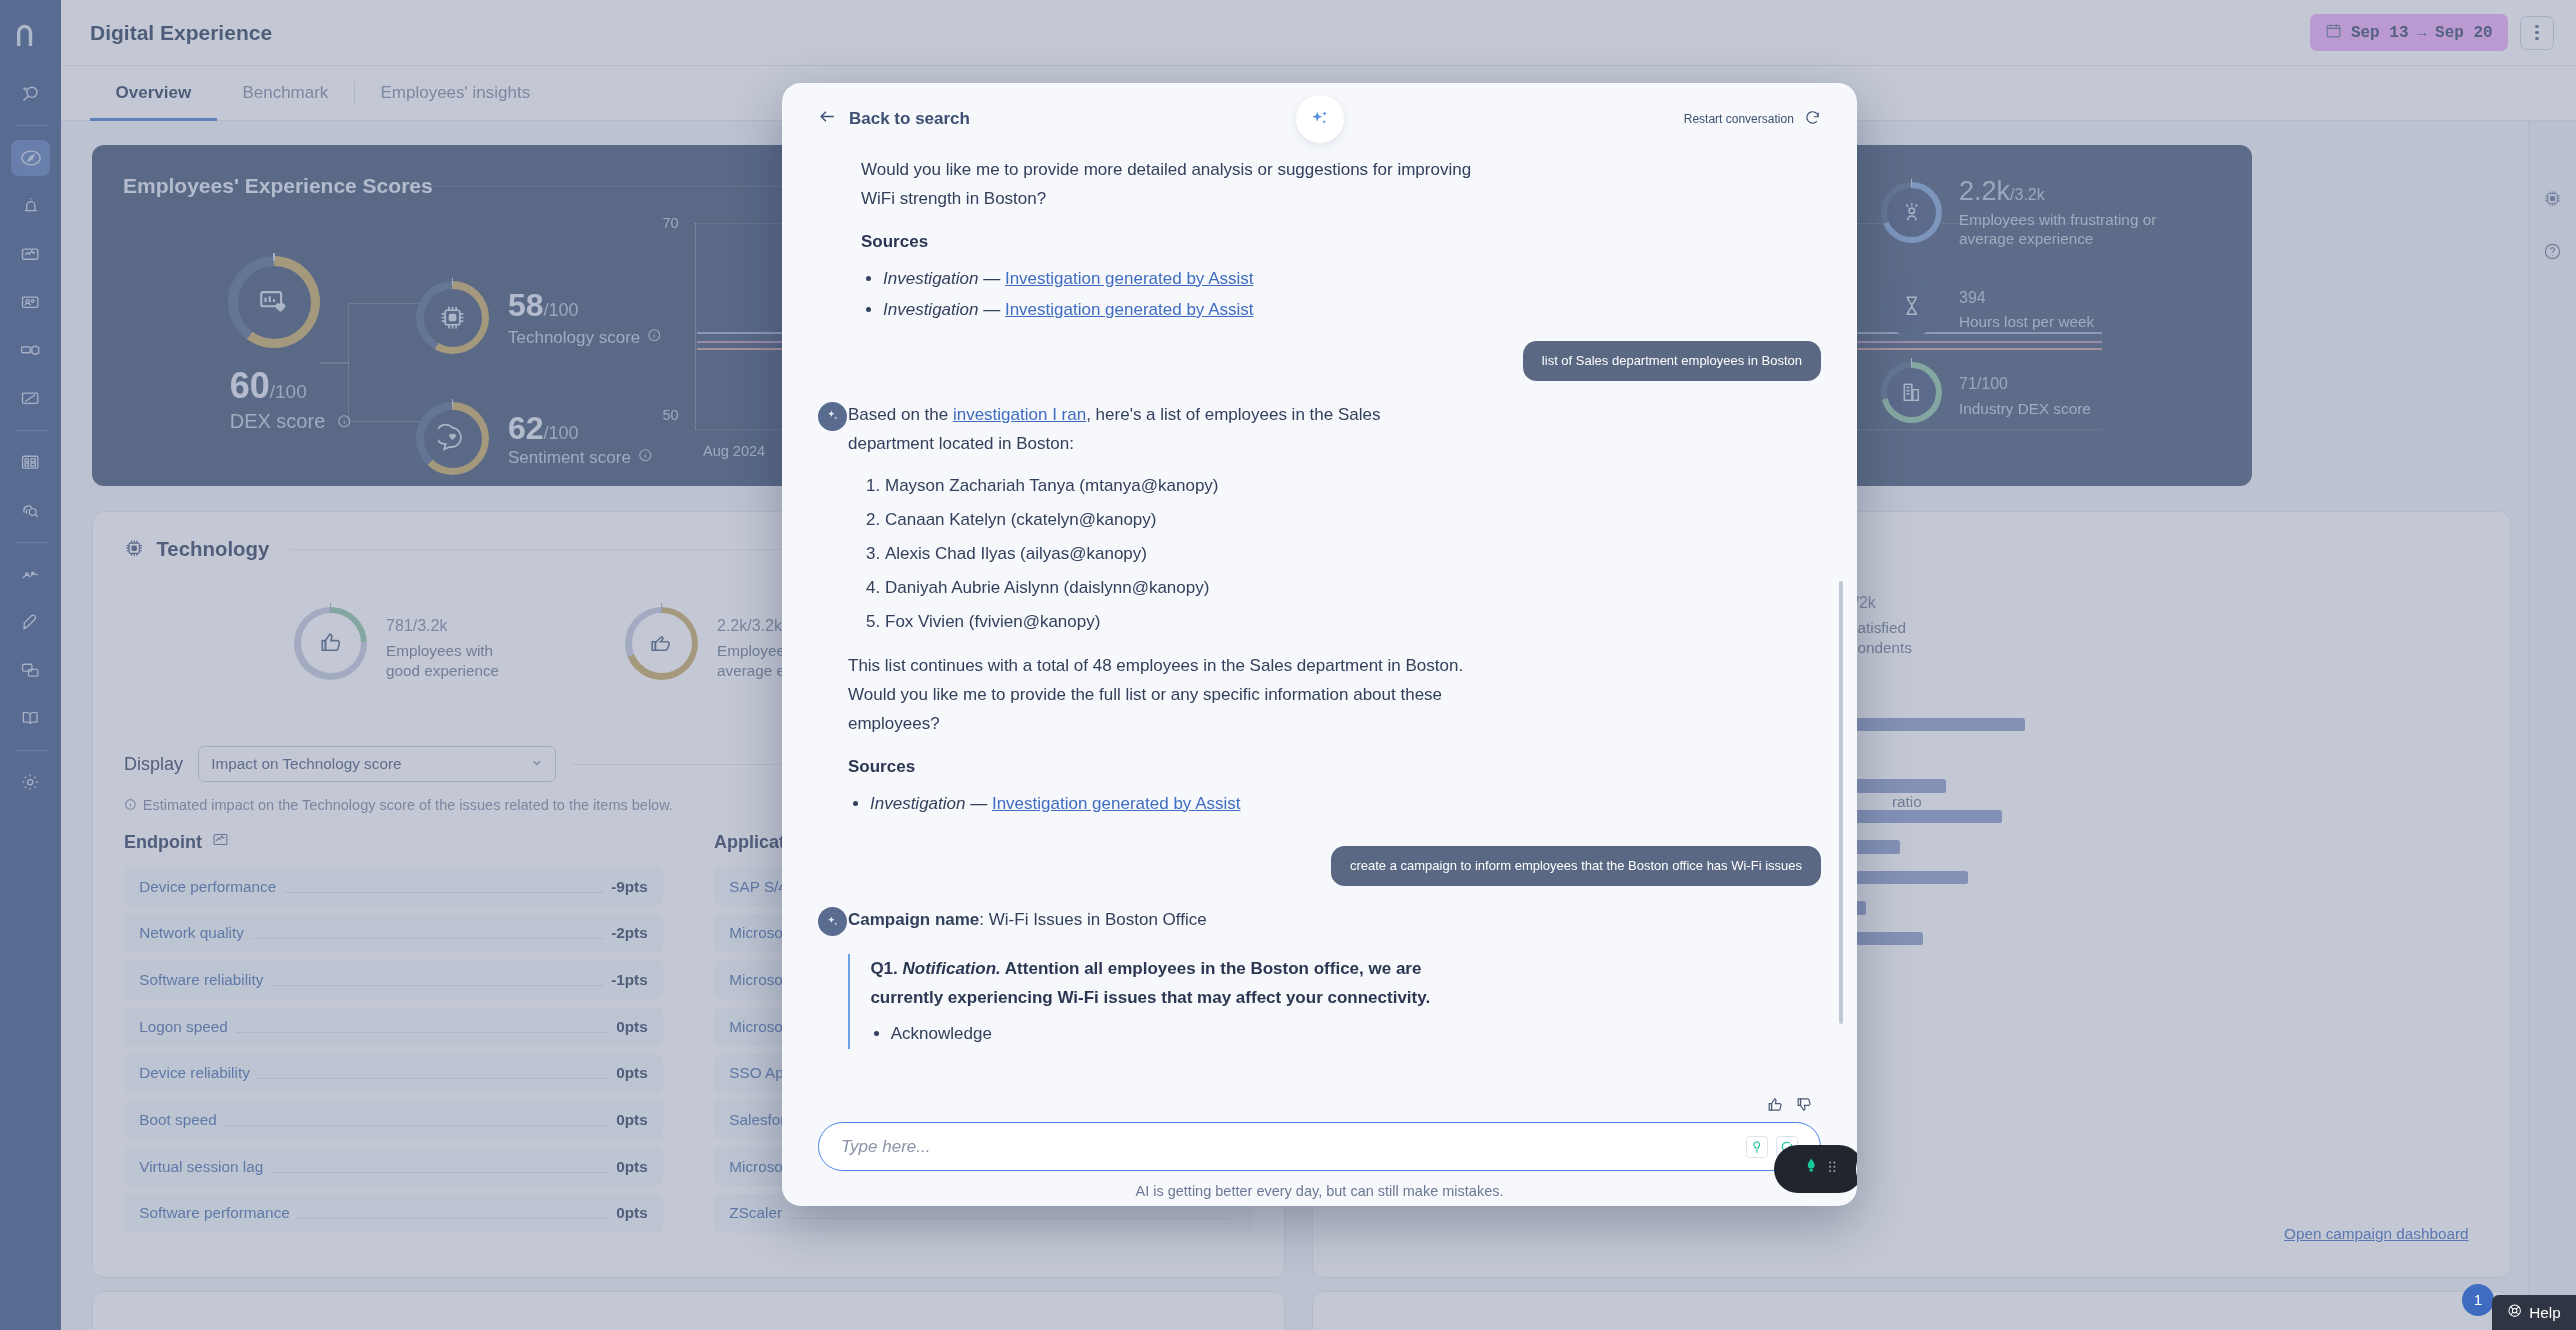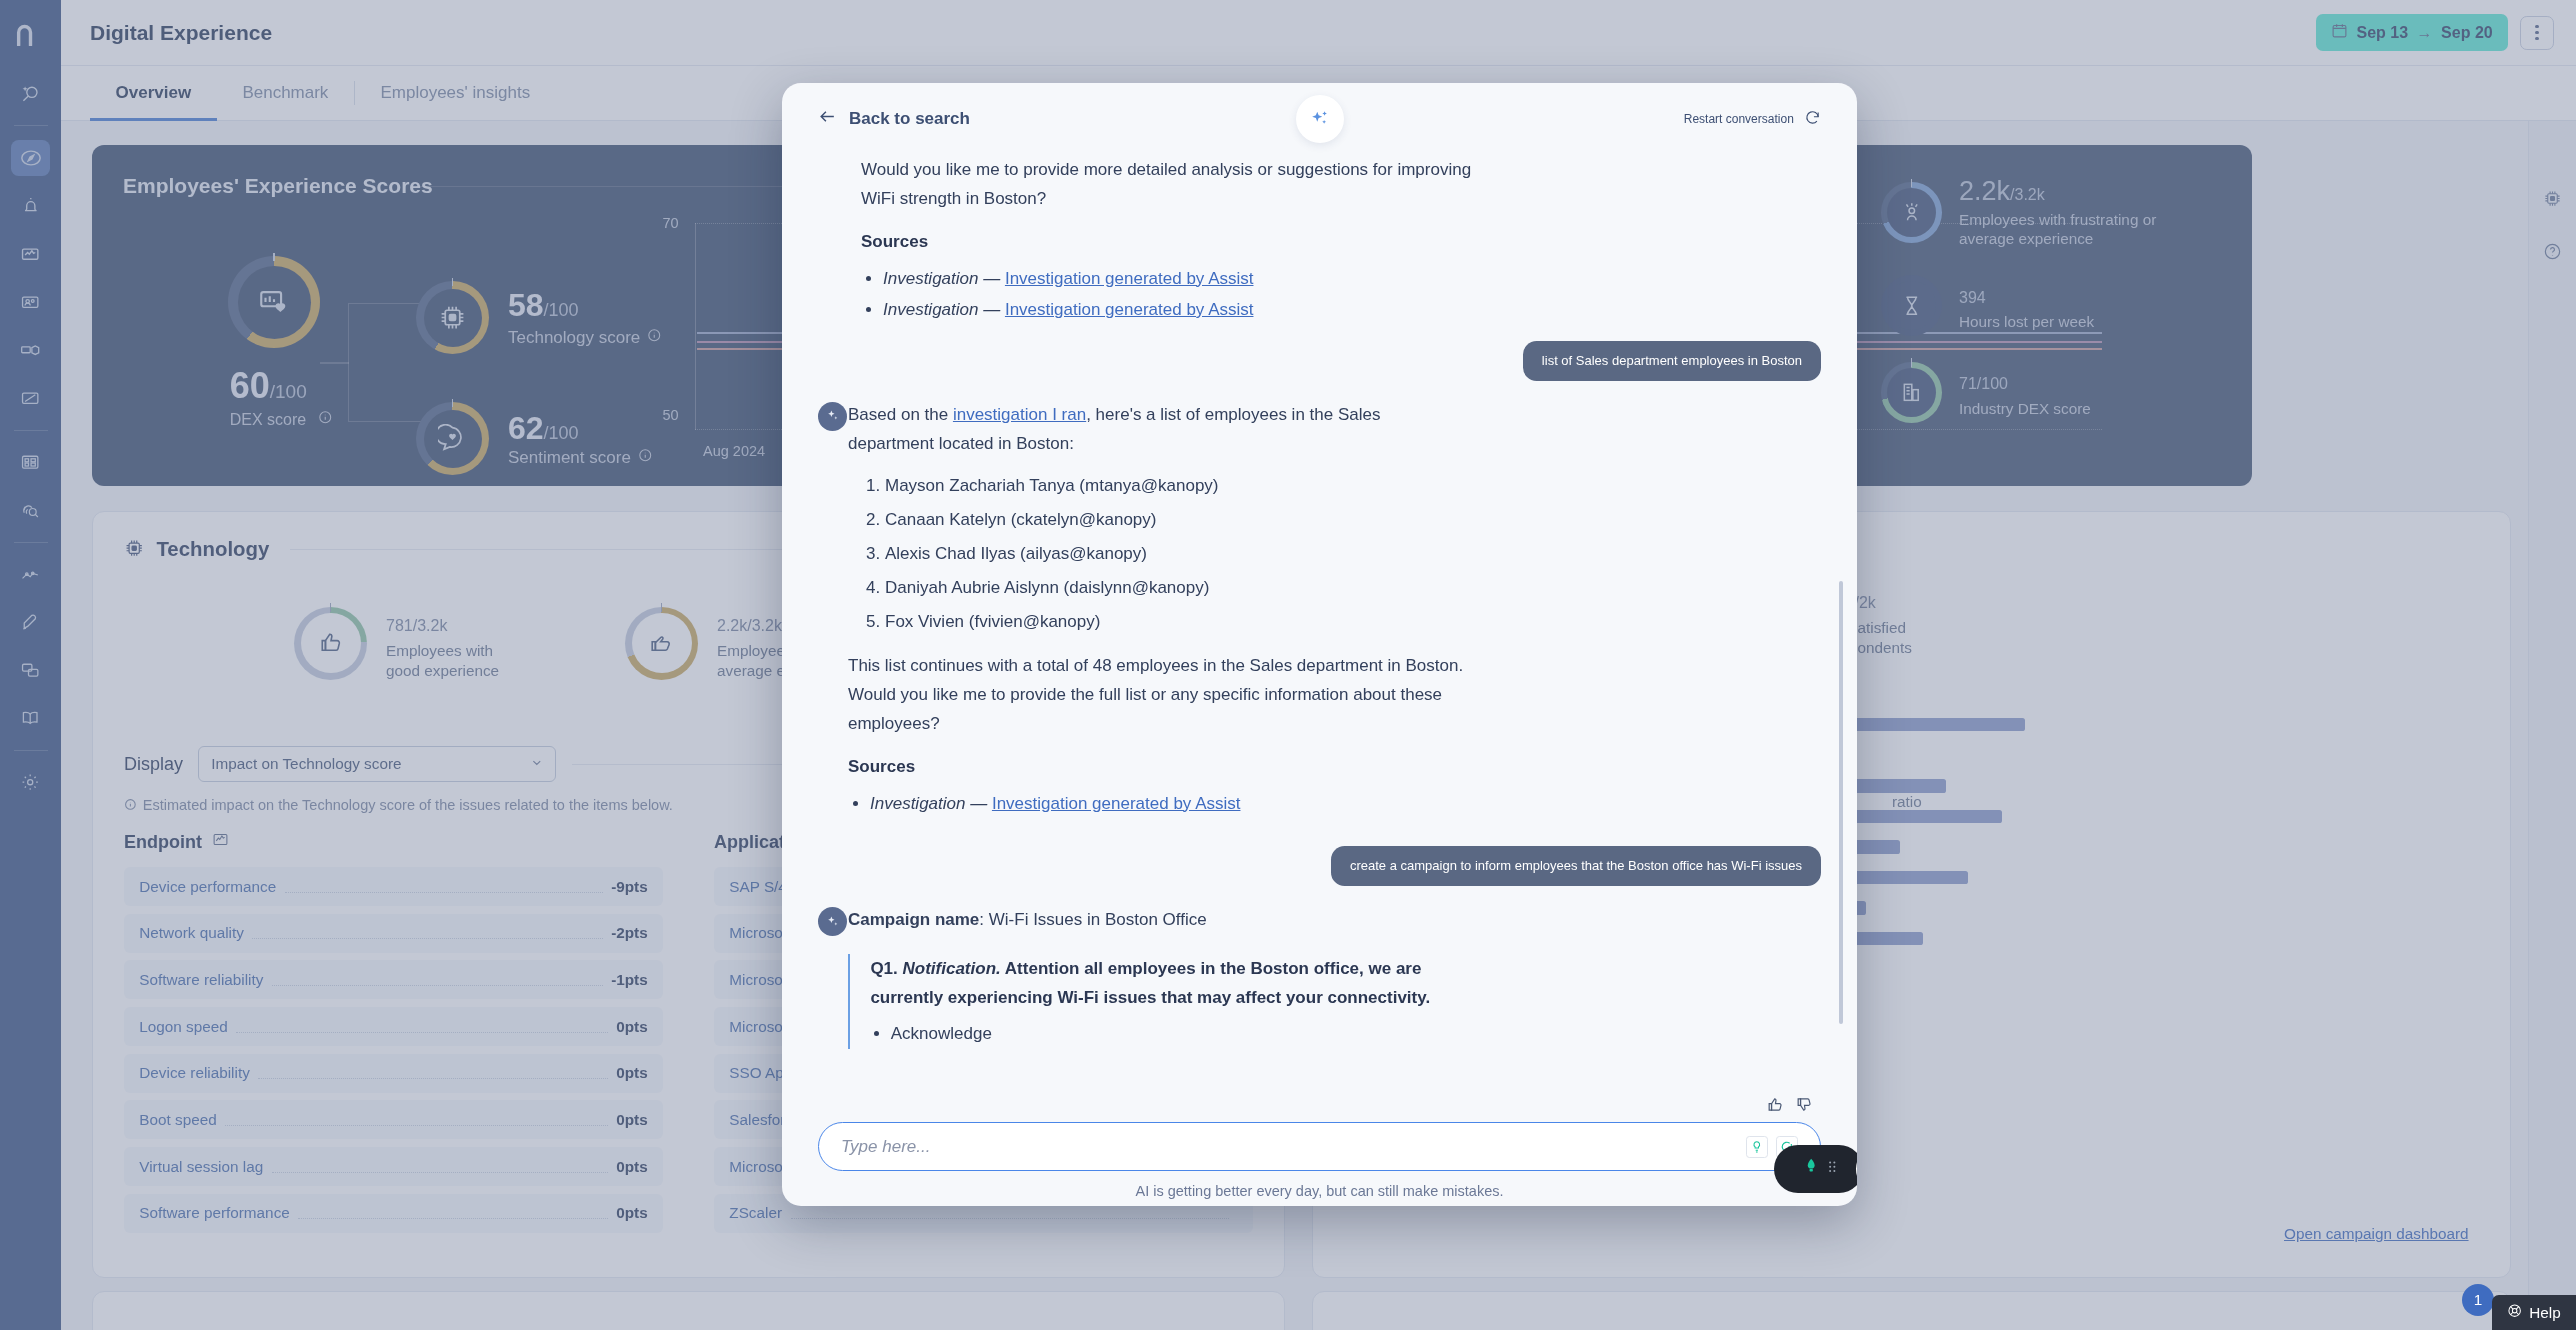--- a/index.html
+++ b/index.html
@@ -60,22 +60,22 @@
     background: #ffffff;
     display: flex; align-items: center;
     padding: 0 22px 0 29px;
     border-bottom: 0.9px solid #e4e8f0;
     z-index: 6;
   }
   #page-title { font-size: 21px; color: #2b3c5c; font-weight: 600; }
   #header-right { margin-left: auto; display: flex; align-items: center; gap: 12px; }
   #date-range {
     display: flex; align-items: center; gap: 8.5px;
-    background: #5eead4; border-radius: 6.8px;
-    padding: 7.7px 15.3px; font-size: 16px; color: #5a6a89;
+    background: #f0abfc; border-radius: 6.8px;
+    padding: 7.7px 15.3px; font-size: 16px; color: #5a6a89; font-family: Liberation Mono, monospace;
   }
   #date-range b { color: #34456a; font-weight: 700; }
   #kebab-btn {
     width: 34px; height: 34px; border: 0.9px solid #c8d0e0; border-radius: 6.8px;
     display: flex; align-items: center; justify-content: center; gap: 2.6px;
     flex-direction: column; background: #fff;
   }
   #kebab-btn i { width: 3.4px; height: 3.4px; border-radius: 50%; background: #56668a; display:block; }
 
   
@@ -524,21 +524,21 @@
           <div class="hole">
             <svg width="34" height="34" viewBox="0 0 24 24" fill="none" stroke="currentColor" stroke-width="1.5">
                 <rect x="3" y="5" width="14" height="10" rx="1.5"></rect>
                 <path d="M6 12v-3M9 12V8M12 12v-2"></path>
                 <path d="M16.5 13.5c1.2-1.2 3.5-.4 3.5 1.4 0 1.6-2 3.1-3.5 4.1-1.5-1-3.5-2.5-3.5-4.1 0-1.8 2.3-2.6 3.5-1.4z" fill="currentColor" stroke="none"></path>
               </svg>
           </div>
         </div>
         <div id="dex-text">
           <div><span class="score-num" style="font-size:36px">60</span><span class="score-den" style="font-size:19px">/100</span></div>
-          <div style="font-size:16px;display:flex;align-items:center;gap:12px;margin-top:3.4px">
+          <div style="font-size:20px;display:flex;align-items:center;gap:12px;margin-top:3.4px">
             <span class="score-lbl">DEX score</span>
             <span><svg width="14.5" height="14.5" viewBox="0 0 24 24" fill="none" stroke="#c3cbdb" stroke-width="1.8">
                   <circle cx="12" cy="12" r="9"></circle>
                   <path d="M12 11v5M12 8v.5"></path>
                 </svg></span>
           </div>
         </div>
       </div>
 
       <div id="branch"></div>

